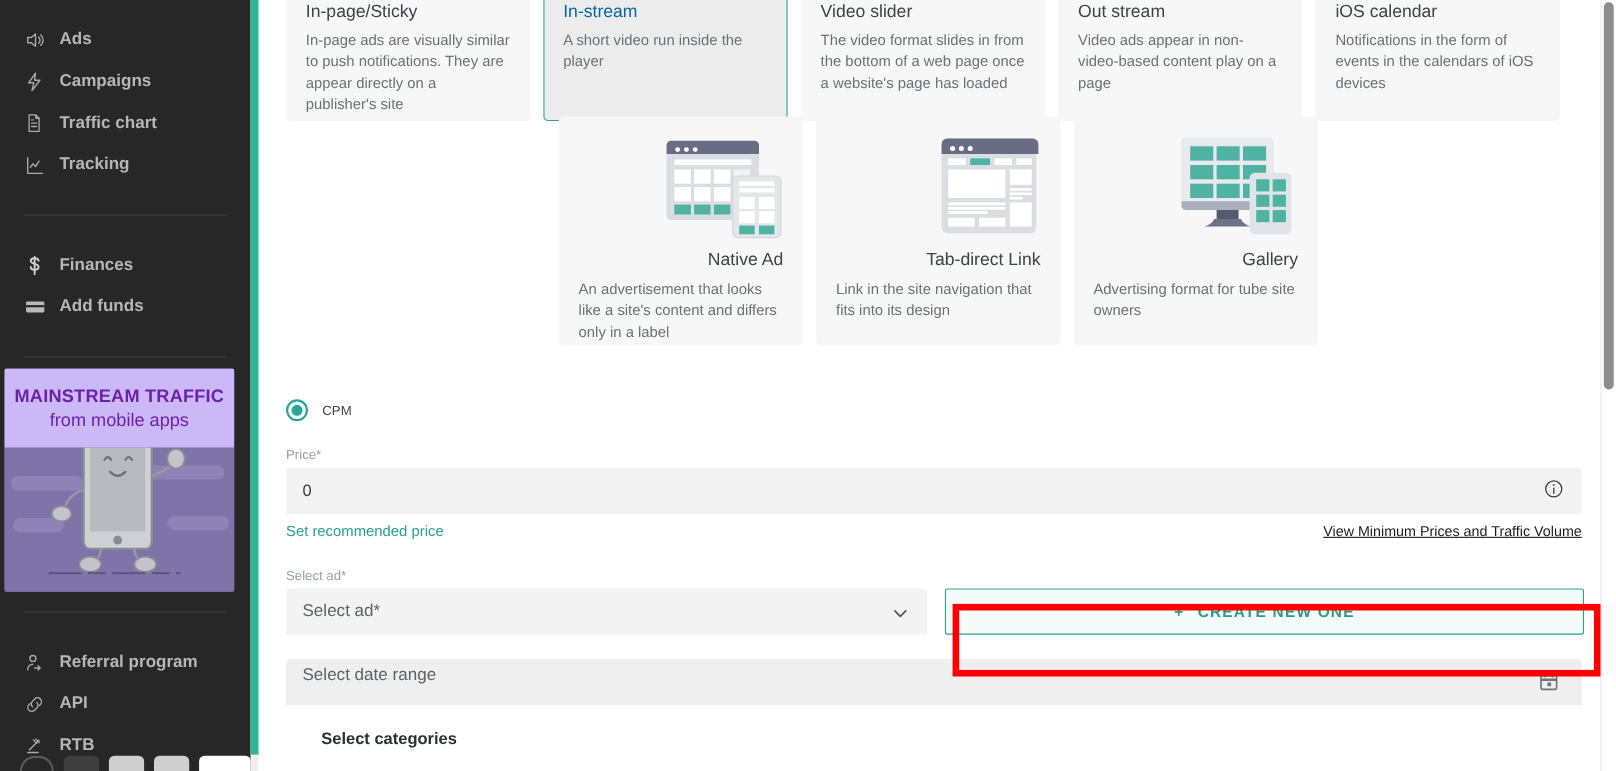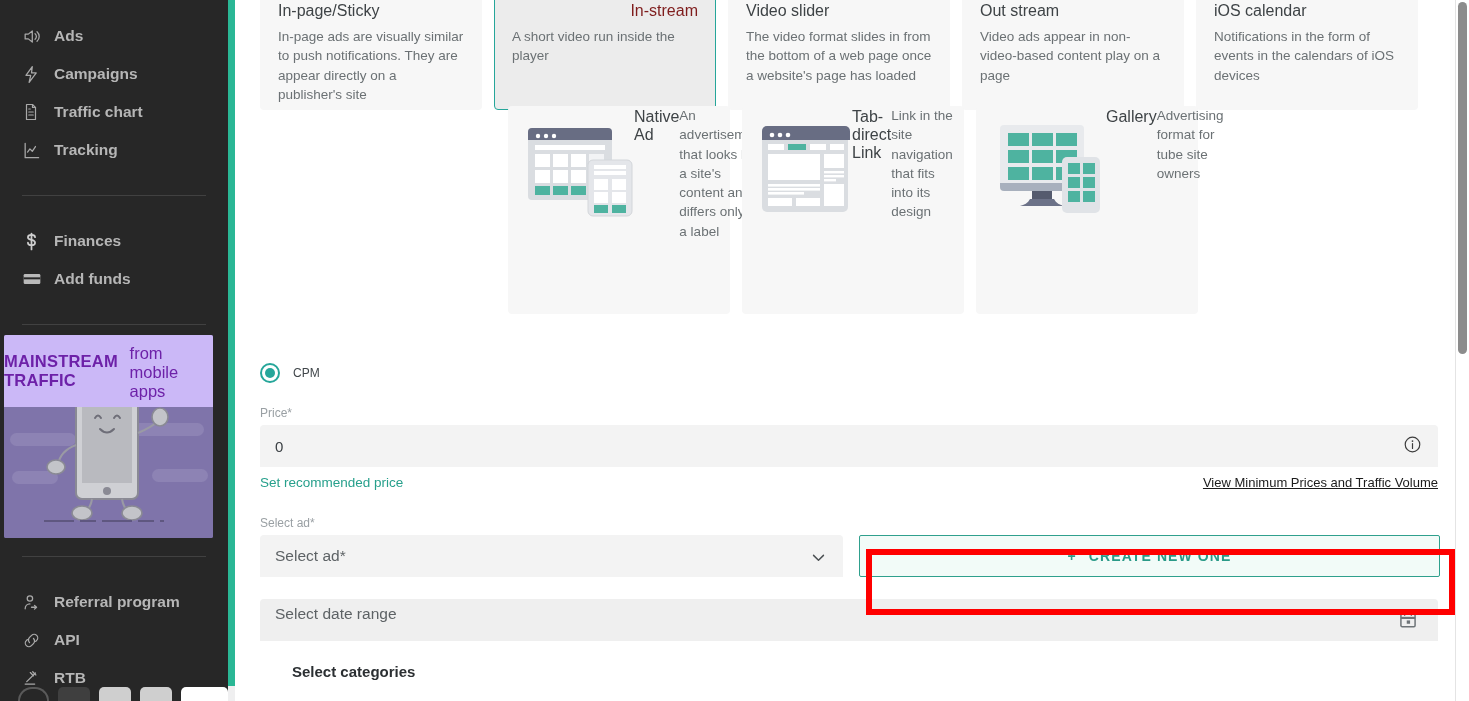--- a/index.html
+++ b/index.html
@@ -43,21 +43,21 @@
     margin: 10px 16px 0 4px;
     width: 209px; height: 203px;
     border-radius: 2px;
     overflow: hidden;
     position: relative;
     background: #7d72a8;
     cursor: pointer;
   }
   .promo-top {
     height: 72px; background: #cbb8f7;
-    display: flex; flex-direction: row;
+    display: flex; flex-direction: column;
     align-items: center; justify-content: center;
     color: #6d21a8;
   }
   .promo-t1 { font-size: 16.5px; font-weight: bold; letter-spacing: .2px; }
   .promo-t2 { font-size: 16.5px; font-weight: normal; margin-top: 3px; }
   .promo-art { position: absolute; left:0; top:72px; right:0; bottom:0; background:#7f74aa; }
   .cloud { position:absolute; background:#8d83b4; border-radius: 9px; height: 13px;}
 
   .pay-row {
     position: absolute; bottom: 0; left: 0; width: 228px;
@@ -104,34 +104,34 @@
   }
   .card.sel {
     background: #ececec;
     border: 1px solid #26a69a;
     padding: 15px 17px;
   }
   .card-title {
     font-size: 16px; color: #3e4346; font-weight: 500;
     margin-bottom: 7px;
   }
-  .card.sel .card-title { color: #7f1d1d; text-align: right; }
+  .card.sel .card-title { color: #0369a1; }
   .card-desc {
     font-size: 13.5px; color: #6b7174; line-height: 1.43;
   }
 
   .row1 { height: 110px; margin-top: -14px; }
   .row1 .card { width: 222px; height: 124px; }
   .row1 .card:nth-child(1) { margin-left: 0; }
 
   .row2 { margin-top: 10px; margin-left: 248px; }
   .row2 .card {
     width: 222px; height: 208px;
     padding: 0 18px;
-    display: flex; flex-direction: row;
+    display: flex; flex-direction: column; align-items: flex-end;
   }
   .illus {
     height: 112px; display: flex; align-items: center; justify-content: center;
     margin-top: 8px;
   }
   .row2 .card-title { margin-top: 2px; }
 
   
   .cpm-row { display: flex; align-items: center; margin-top: 48px; height: 22px;}
   .radio-outer {

